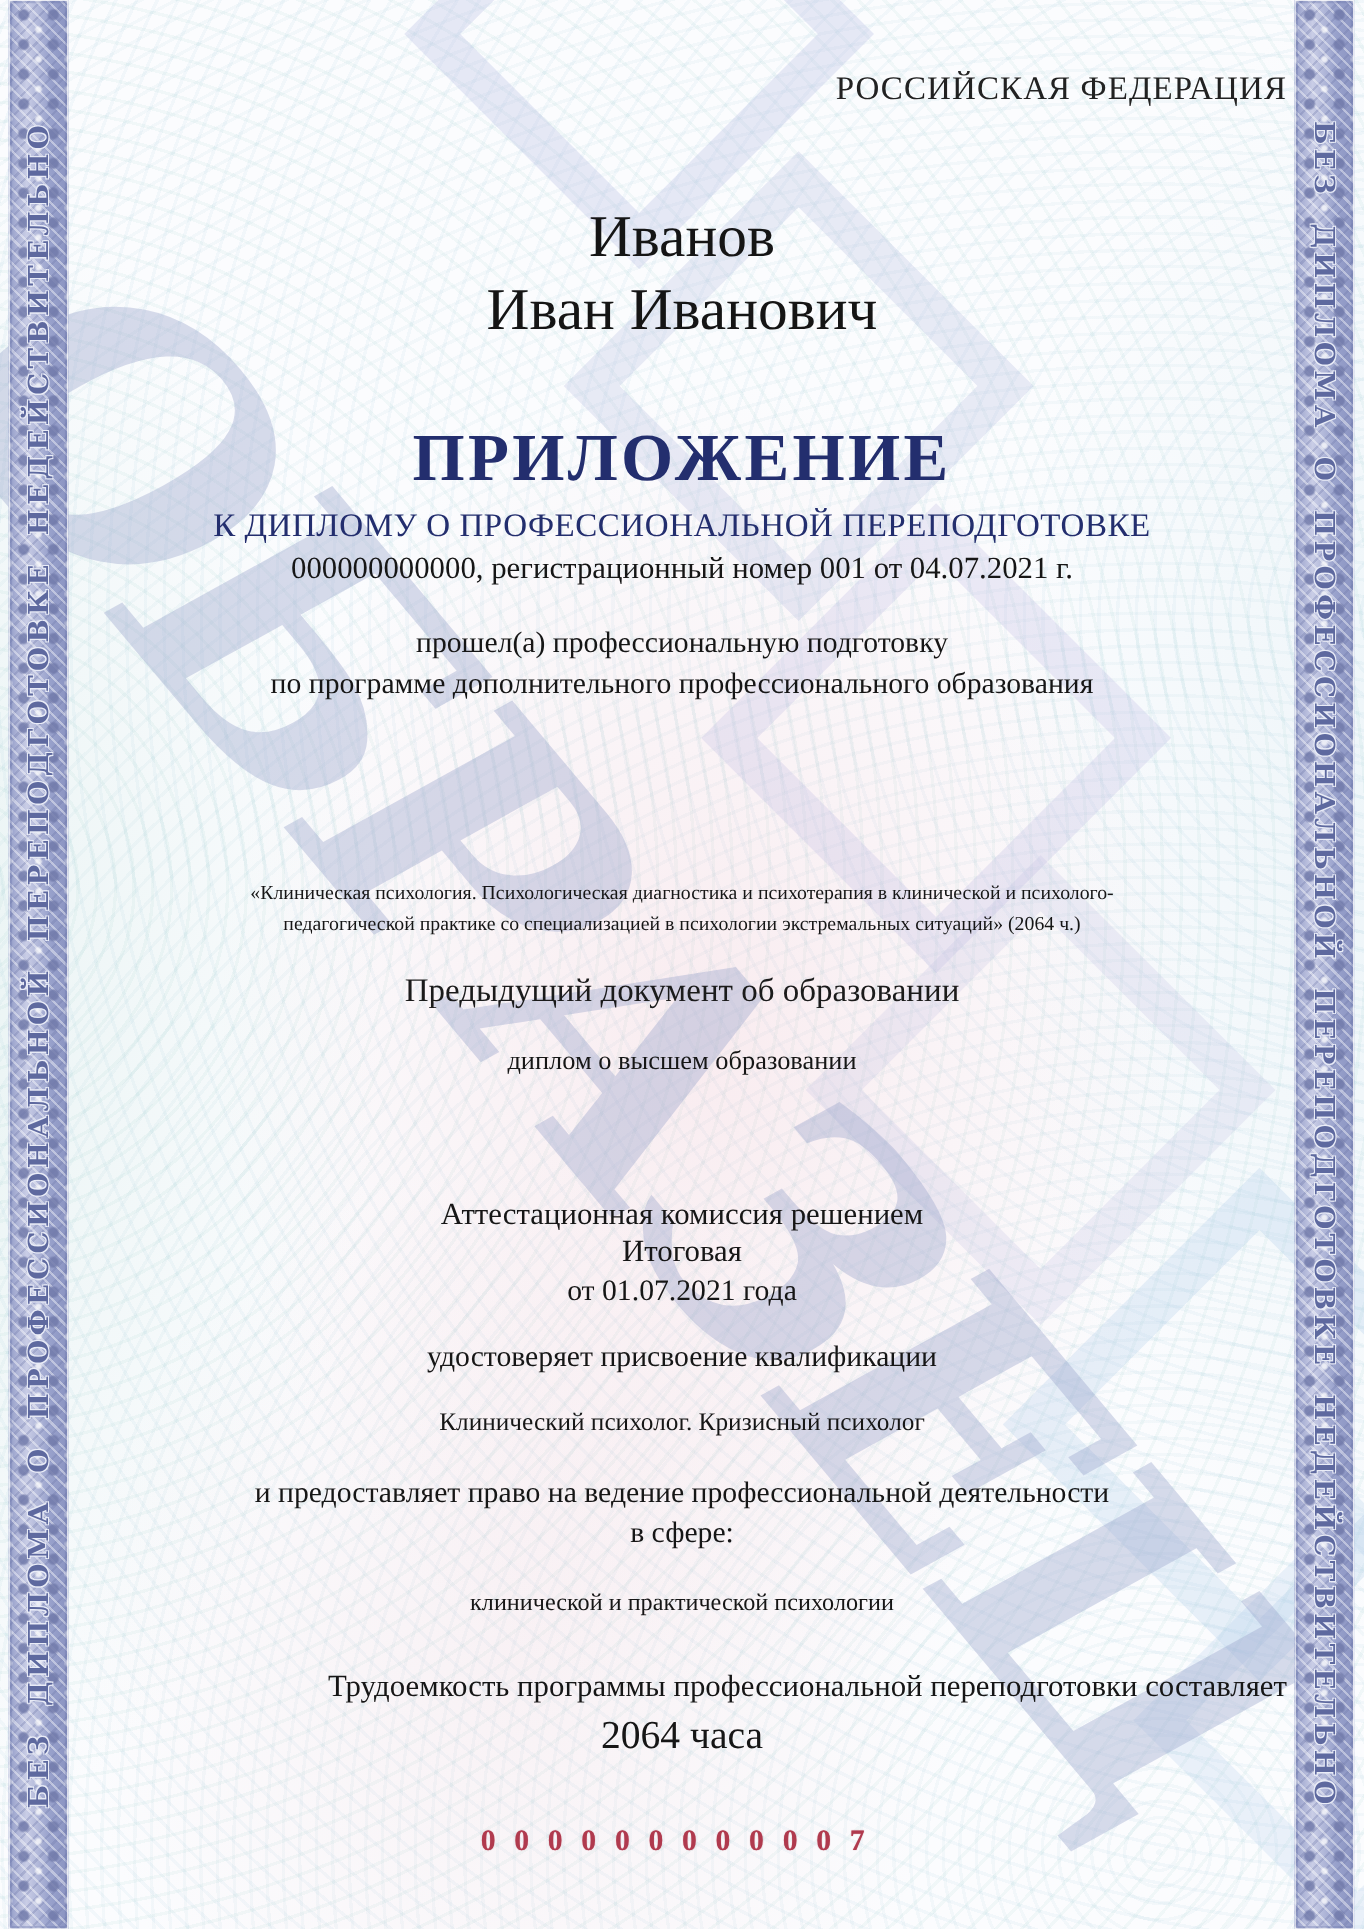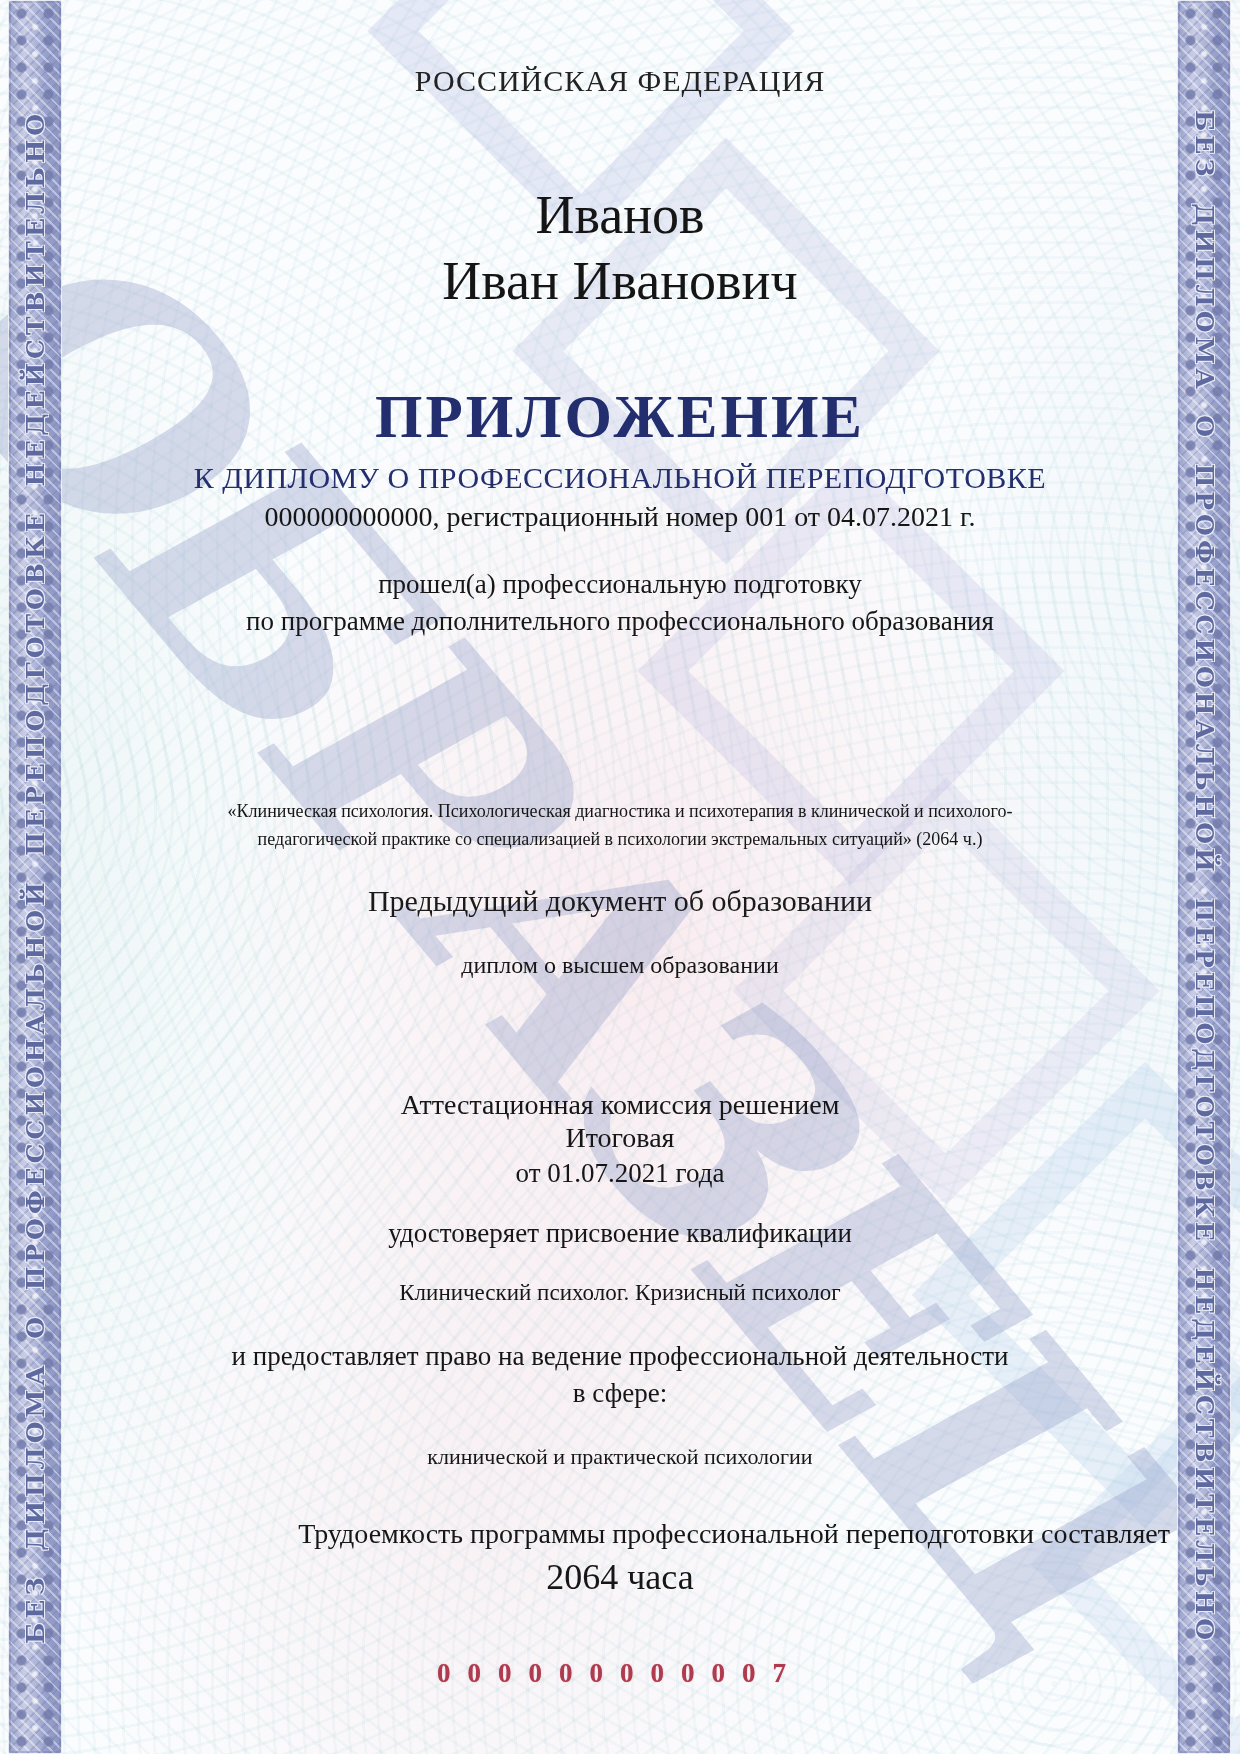--- a/index.html
+++ b/index.html
@@ -57,21 +57,21 @@
     font-weight:bold;font-size:25px;letter-spacing:4px;word-spacing:10px;
     color:#5e699f;
     text-shadow:-1px -1px 0 #e9ecf7,1px -1px 0 #e9ecf7,-1px 1px 0 #e9ecf7,1px 1px 0 #e9ecf7;
     white-space:nowrap;
   }
   .border-text.up{writing-mode:vertical-rl;transform:rotate(180deg);}
   .border-text.down{writing-mode:vertical-rl;}
   
   .content{position:absolute;left:70px;right:70px;top:0;bottom:0;text-align:center;}
   .tb{position:absolute;left:0;right:0;text-align:center;}
-  .country{top:64px;font-size:30px;letter-spacing:1px;color:#222;}
+  .country{top:64px;font-size:30px;letter-spacing:1px;color:#222;text-align:right;}
   .person{top:182px;font-size:54px;line-height:66px;color:#151515;}
   .doc-title{top:382px;font-size:61px;font-weight:bold;letter-spacing:3px;color:#232e6e;}
   .doc-subtitle{top:461px;font-size:30px;font-weight:normal;letter-spacing:0.5px;color:#232e6e;}
   .number-line{top:501px;font-size:28px;color:#161616;}
   .training{top:566px;font-size:27px;line-height:37px;color:#161616;}
   .program{top:797px;font-size:18px;line-height:28px;color:#161616;}
   .program .inner{display:inline-block;max-width:845px;}
   .prev-heading{top:884px;font-size:30px;color:#1b1b1b;}
   .prev-value{top:952px;font-size:24px;color:#161616;}
   .commission{top:1088px;font-size:28px;line-height:33px;color:#161616;}

